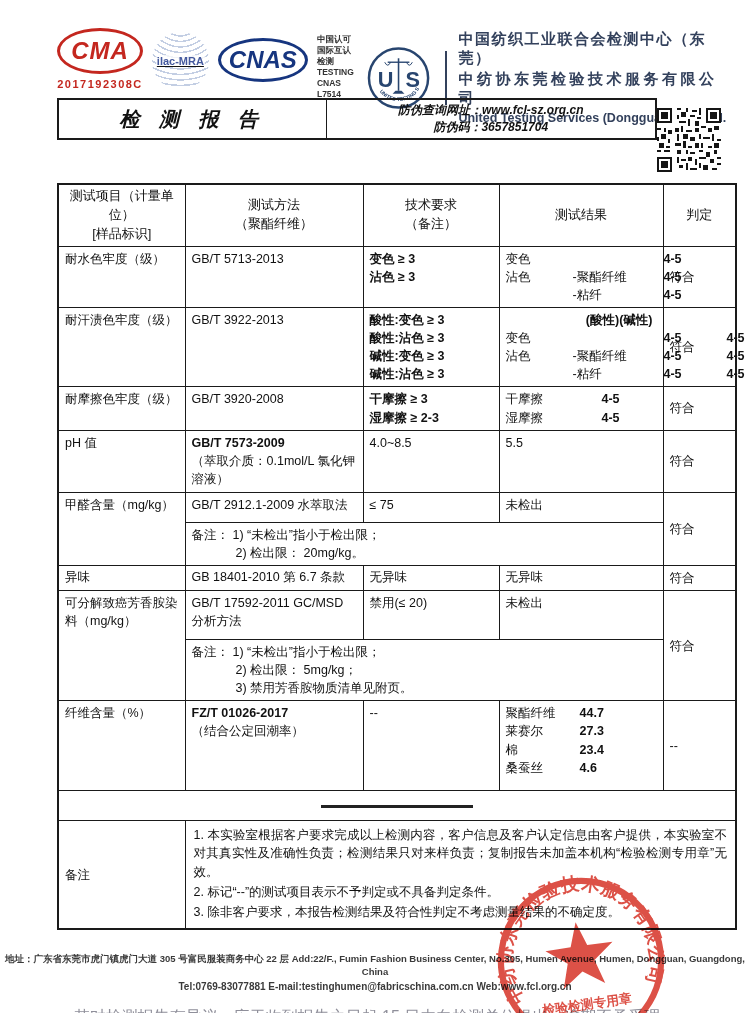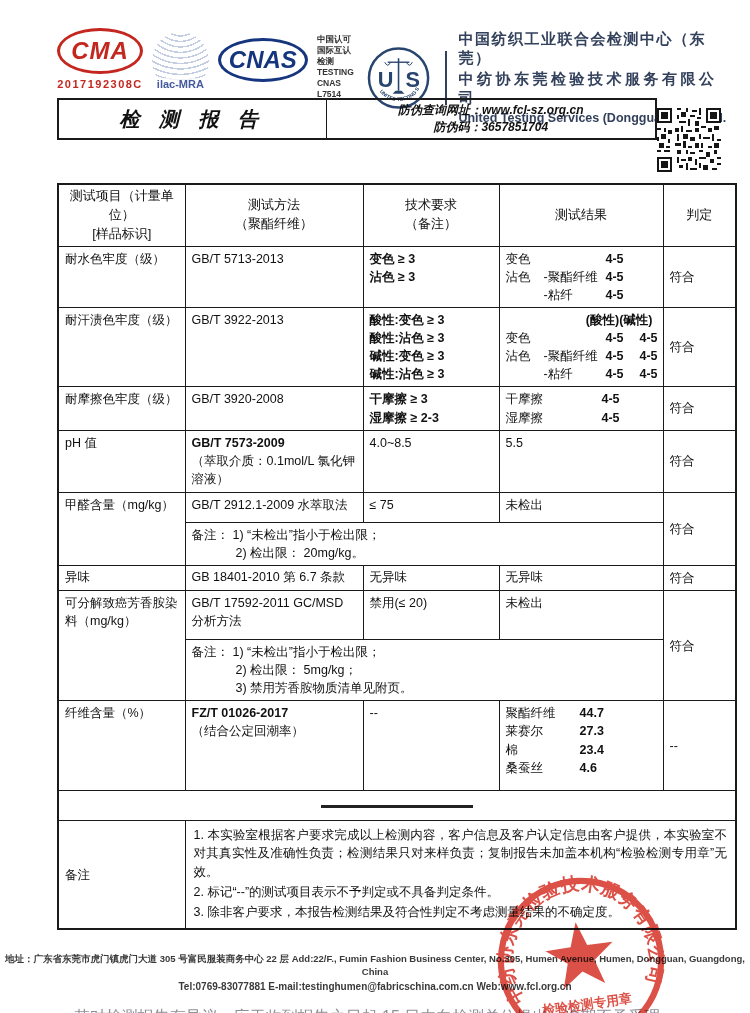--- a/index.html
+++ b/index.html
@@ -8,21 +8,21 @@
 
   
   .logos { position:absolute; top:28px; left:57px; width:678px; display:flex; justify-content:space-between; align-items:flex-start; }
   .logo-group-left { display:flex; gap:9px; align-items:flex-start; }
   .cma-wrap { text-align:center; }
   .cma-oval { width:86px; height:46px; border:3px solid #c4271f; border-radius:50%; display:flex; align-items:center; justify-content:center; }
   .cma-oval span { font-style:italic; font-weight:900; font-size:24px; color:#c4271f; letter-spacing:1px; }
   .cma-no { margin-top:4px; font-size:11px; font-weight:700; color:#c4271f; letter-spacing:1.5px; }
   .ilac-circle { width:58px; height:58px; margin-top:4px; border-radius:50%;
       background: repeating-radial-gradient(circle at 50% -30%, #ffffff 0 4px, #c3cee3 4px 5.5px);
-      display:flex; align-items:flex-end; justify-content:center; }
+      display:flex; align-items:center; justify-content:center;text-decoration:underline; }
   .ilac-circle span { font-size:11px; font-weight:800; color:#44599e; background:rgba(255,255,255,.75); padding:0 1px; }
   .cnas-oval { width:92px; height:44px; margin-top:10px; border:3px solid #16357f; border-radius:50%; display:flex; align-items:center; justify-content:center; }
   .cnas-oval span { font-style:italic; font-weight:900; font-size:24px; color:#16357f; }
   .accred { margin-top:6px; font-size:8.5px; line-height:1.3; font-weight:700; color:#333; }
   .logo-group-right { display:flex; align-items:center; margin-top:2px; }
   .uts-svg { width:66px; height:66px; }
   .vdiv { width:3px; height:54px; background:#33415c; margin:0 11px 0 13px; }
   .company .c1 { font-size:15px; font-weight:700; letter-spacing:1.5px; color:#33415c; }
   .company .c2 { font-size:15px; font-weight:700; letter-spacing:3.5px; color:#33415c; margin-top:2px; }
   .company .c3 { font-size:12.5px; font-weight:700; color:#33415c; margin-top:3px; }
@@ -39,21 +39,21 @@
   .page-info { font-size:13px; font-weight:600; }
   .qr { position:absolute; top:108px; left:657px; width:64px; height:64px; }
 
   
   .main-table { position:absolute; top:183px; left:57px; width:678px; border-collapse:collapse; table-layout:fixed; border:2px solid #1a1a1a; font-size:12.5px; }
   .main-table td, .main-table th { border:1px solid #1a1a1a; vertical-align:top; padding:3px 6px; line-height:1.45; text-align:left; font-weight:400; }
   .main-table th { text-align:center; vertical-align:middle; font-size:13px; padding:2px; }
   .hrow th { height:44px; }
   .c-center { text-align:left; vertical-align:middle !important; }
   .semib { font-weight:600; }
-  .res-line { display:grid; grid-template-columns:38px 62px 34px 34px; }
+  .res-line { display:grid; grid-template-columns:38px 62px 34px 34px;gap:29px; }
   .res-line2 { display:grid; grid-template-columns:96px auto; }
   .fiber-line { display:grid; grid-template-columns:74px auto; }
   .res-head { text-align:right; padding-right:4px; font-weight:600; }
   .rv { font-weight:700; }
   .note-ind { padding-left:44px; }
   .h60 td{height:60px} .h77 td{height:77px} .h40 td{height:40px} .h62 td{height:62px}
   .h30 td{height:30px} .h38 td{height:38px} .h25 td{height:25px; padding-top:2px; padding-bottom:2px}
   .h49 td{height:49px} .h46 td{height:46px} .h90 td{height:90px} .hdiv td{height:30px} .h105 td{height:105px}
   .endline { width:152px; border-top:3px solid #222; margin:11px auto 0; }
   .remarks-cell { padding:5px 8px !important; }

